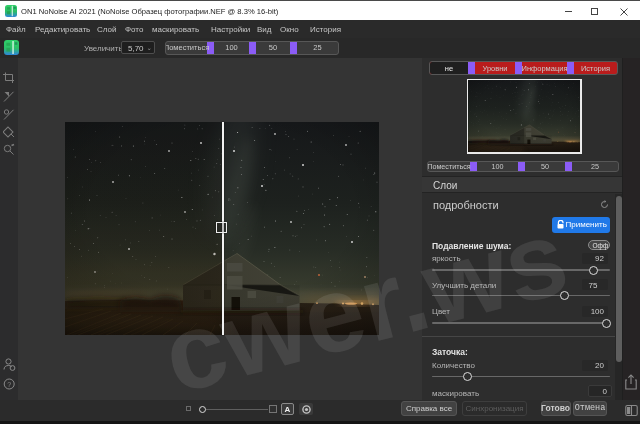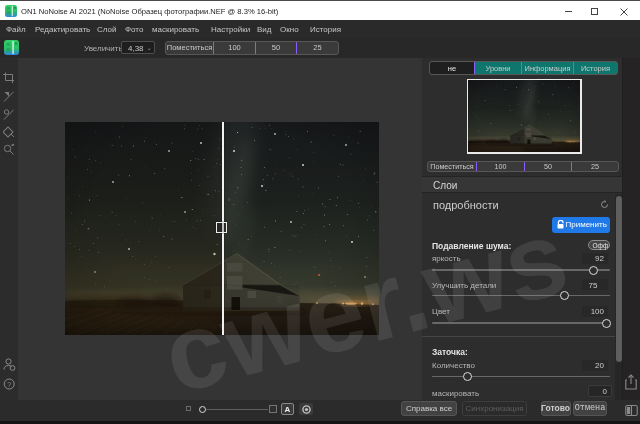--- a/index.html
+++ b/index.html
@@ -10,21 +10,21 @@
 #title{left:0;top:0;width:640px;height:20px;background:#ffffff;border-top:1px solid #4a4a4a;}
 #title .txt{position:absolute;left:21px;top:6px;font-size:7.6px;color:#1b1b1b;white-space:nowrap;}
 .winbtn{position:absolute;color:#333;}
 
 #menu{left:0;top:20px;width:640px;height:18px;background:#2a2a2a;}
 #menu span{position:absolute;top:4.5px;font-size:8px;color:#c6c6c6;}
 
 #tool{left:0;top:38px;width:640px;height:20px;background:#282828;}
 
 .seg{position:absolute;display:flex;border:1px solid #575757;border-radius:3px;background:#3a3a3a;overflow:hidden;}
-.seg>div{display:flex;align-items:center;justify-content:center;color:#c9c9c9;border-right:1px solid #8b5cf6;}
+.seg>div{display:flex;align-items:center;justify-content:center;color:#c9c9c9;border-right:7px solid #8b5cf6;}
 .seg>div:last-child{border-right:none;}
 
 #leftbar{left:0;top:58px;width:18px;height:342px;background:#2c2c2d;}
 #canvas{left:18px;top:58px;width:404px;height:342px;background:#343434;}
 #rpanel{left:422px;top:58px;width:200px;height:342px;background:#2d2d2d;}
 #rstrip{left:622px;top:58px;width:18px;height:342px;background:#262324;border-left:1px solid #1f1f1f;}
 #bottom{left:0;top:400px;width:640px;height:21px;background:#2b2b2b;}
 #bedge{left:0;top:421px;width:640px;height:3px;background:#151515;}
 .lbl{position:absolute;color:#b5b5b5;font-size:8px;}
 .val{position:absolute;color:#cdcdcd;font-size:8px;text-align:right;width:26px;height:11px;background:#282828;border-radius:2px;padding:1.5px 4px 0 0;}
@@ -484,21 +484,21 @@
           </linearGradient>
         </defs>
    <rect x="0" y="0" width="15" height="15" rx="3" fill="url(#icg2)"></rect>
    <rect x="8.4" y="1" width="1.3" height="13" fill="#e2f8ec"></rect>
    <rect x="2.4" y="2.8" width="3.8" height="3" fill="#25a250" opacity="0.8"></rect>
    <rect x="2.4" y="7.8" width="3.8" height="3.8" fill="#25a250" opacity="0.8"></rect>
    <rect x="10.8" y="2.2" width="2.6" height="2.6" fill="#20915a" opacity="0.9"></rect>
  </svg>
  <div class="lbl" style="left:84px;top:6px;width:34px;text-align:right;color:#b0b0b0">Увеличить</div>
  <div class="abs" style="left:121px;top:3px;width:34px;height:13px;background:#1e1e1e;border:1px solid #4e4e4e;border-radius:2px;">
-   <span style="position:absolute;left:6px;top:2px;font-size:8px;color:#c9c9c9">4,38</span>
+   <span style="position:absolute;left:6px;top:2px;font-size:8px;color:#c9c9c9">5,70</span>
    <span style="position:absolute;right:2px;top:2.2px;font-size:6.5px;color:#9a9a9a">⌄</span>
  </div>
  <div class="seg" style="left:165px;top:2.5px;height:14px;font-size:7.5px;">
    <div style="width:48px">Поместиться</div>
    <div style="width:42px">100</div>
    <div style="width:41px">50</div>
    <div style="width:41px">25</div>
  </div>
 </div>
 
@@ -545,21 +545,21 @@
 <svg class="abs" style="left:65px;top:122px" width="314" height="213" viewBox="0 0 314 213">
   <use href="#scene"></use>
   <rect x="0" y="0" width="157.5" height="213" fill="url(#leftcast)"></rect>
   <rect x="0" y="0" width="157.5" height="213" fill="#120d06" opacity="0.08"></rect>
 </svg>
 
 <div class="abs" style="left:221.5px;top:122px;width:2px;height:213px;background:#f2f2f2;box-shadow:0 0 0 0.6px rgba(25,25,25,0.45);"></div>
 <div class="abs" style="left:216px;top:221.5px;width:11px;height:11px;border:1.4px solid #ededed;background:rgba(40,40,40,0.25);box-shadow:0 0 1.5px rgba(0,0,0,0.6);"></div>
 
 <div id="rpanel" class="abs"></div>
-<div class="seg" style="left:429px;top:61px;height:14px;font-size:7.5px;background:#0f766e;">
+<div class="seg" style="left:429px;top:61px;height:14px;font-size:7.5px;background:#b91c1c;">
   <div style="width:45px;background:#1f1f1f;color:#e8e8e8">не</div>
   <div style="width:47px">Уровни</div>
   <div style="width:52px">Информация</div>
   <div style="width:43px">История</div>
 </div>
 
 <div class="abs" style="left:467px;top:78.5px;width:115px;height:75.5px;background:#e8e8e8;border:1.5px solid #ececec;">
   <svg width="112" height="72.5" viewBox="0 0 314 213" preserveAspectRatio="none" style="display:block">
     <use href="#scene"></use>
   </svg>

